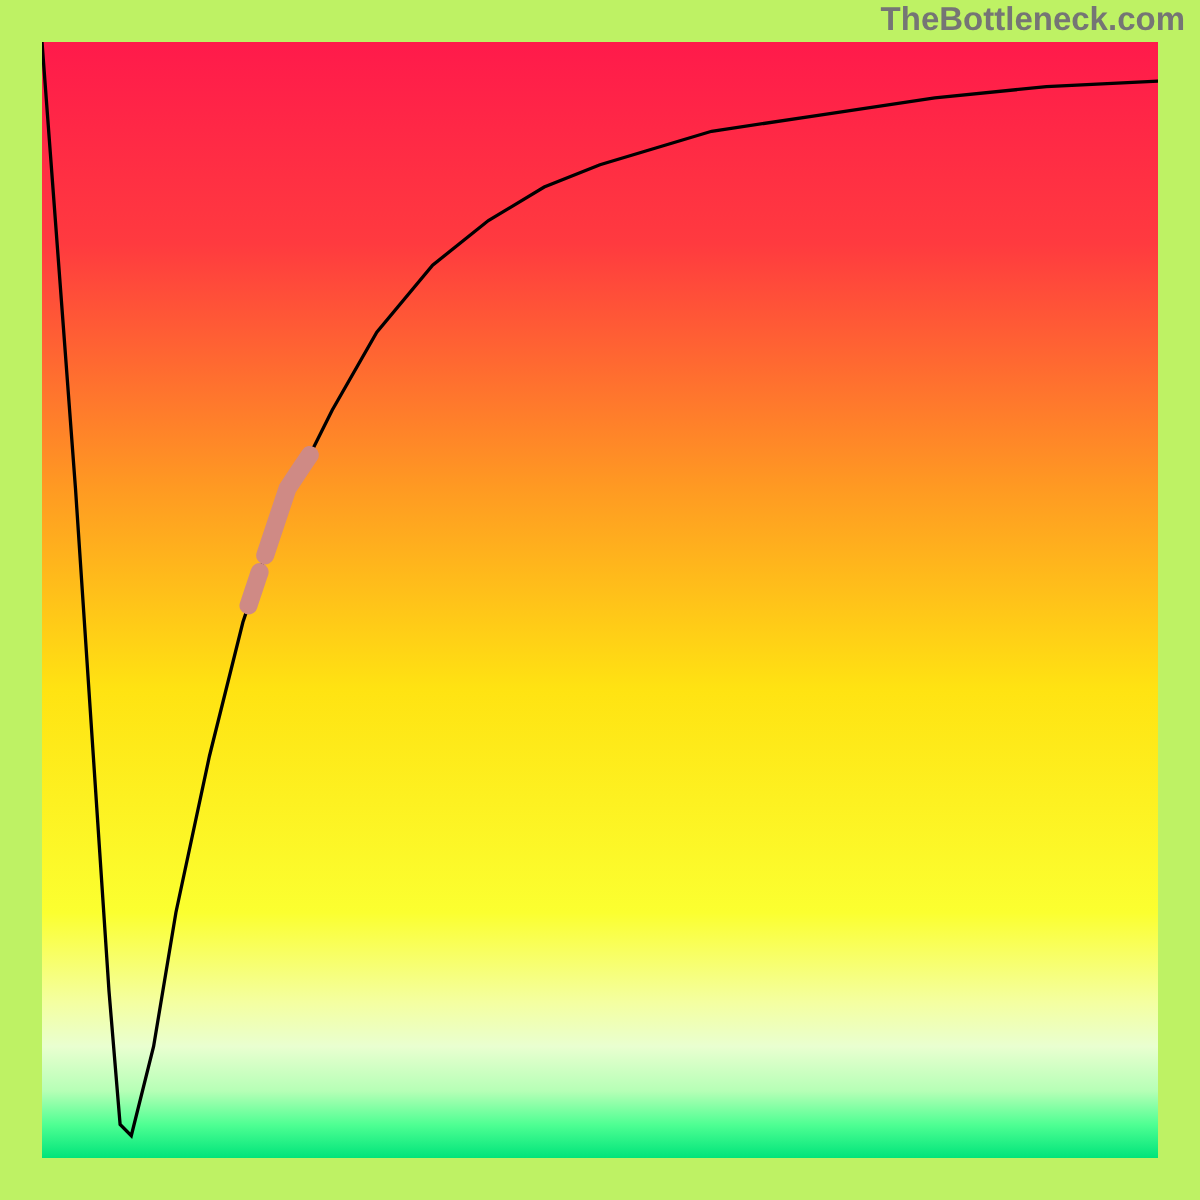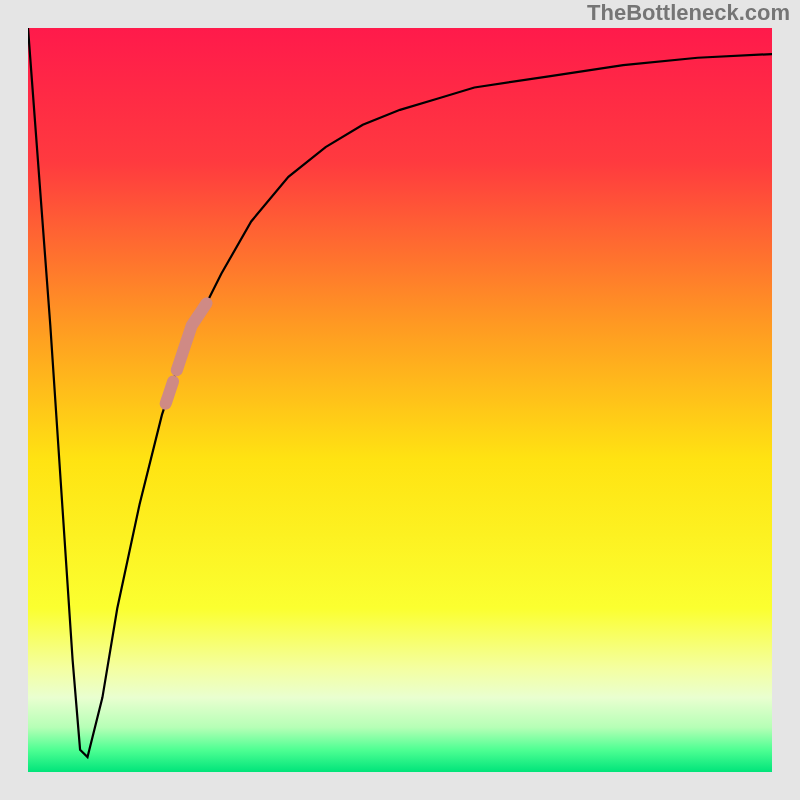--- a/index.html
+++ b/index.html
@@ -1,16 +1,16 @@
 <!DOCTYPE html>
 <html><head>
 <meta charset="utf-8">
 <style>
   html,body{margin:0;padding:0;width:800px;height:800px;overflow:hidden;font-family:Arial,Helvetica,sans-serif}
-  .frame{position:relative;width:800px;height:800px;background:#e5e5e5}
+  .frame{position:relative;width:800px;height:800px;background:#bef264}
   .attribution{position:absolute;top:0;right:10px;font-size:22px;font-weight:bold;color:#757575;user-select:none}
   svg{position:absolute;top:28px;left:28px}
 </style>
 </head>
 <body>
 
 <div class="frame">
   <div class="attribution">TheBottleneck.com</div>
 
   <svg id="plot" width="744" height="744">

